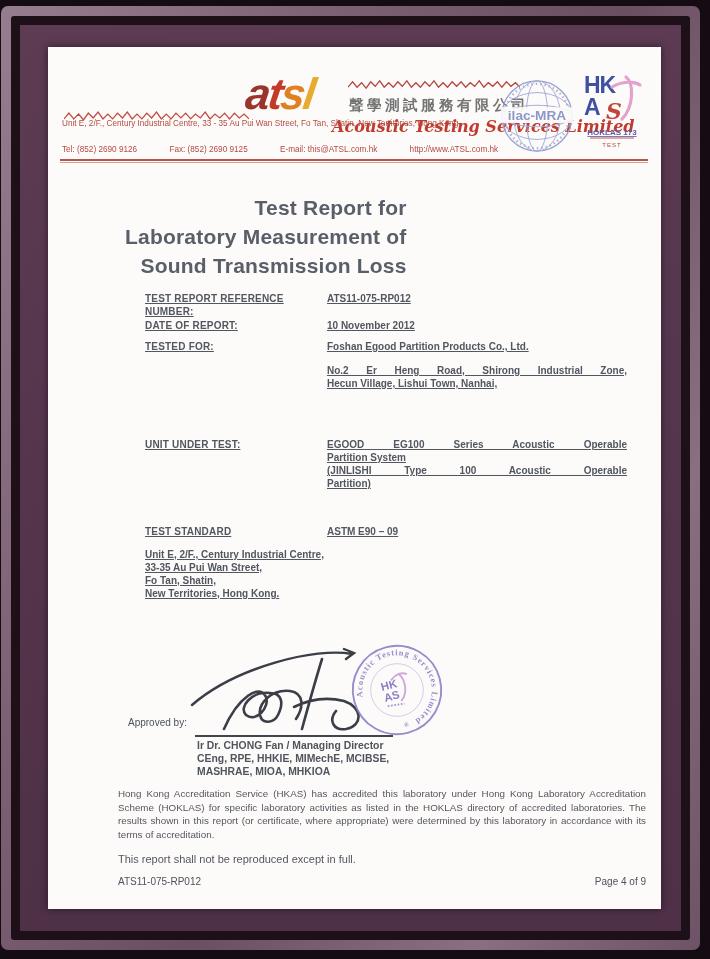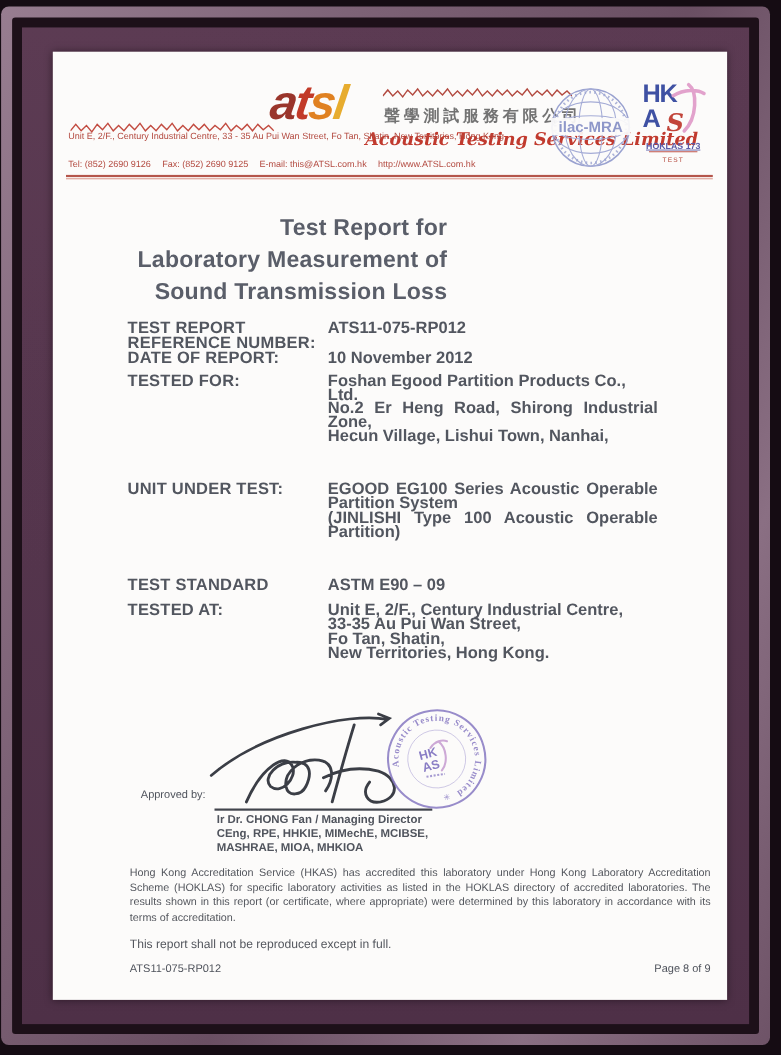--- a/index.html
+++ b/index.html
@@ -20,31 +20,31 @@
   .zig{position:absolute;}
   .logo-atsl{position:absolute;left:198px;top:22px;font-size:44px;font-weight:800;
     font-style:italic;transform:skewX(-8deg);letter-spacing:-2px;line-height:50px;}
   .lg0{color:#9a352b}.lg1{color:#c23a28}.lg2{color:#e08121}.lg3{color:#e7ac2e}
   .co-zh{position:absolute;left:301px;top:49px;font-size:14.5px;font-weight:bold;
     color:#737373;letter-spacing:3.5px;white-space:nowrap;}
   .co-en{position:absolute;left:284px;top:70px;font-family:"DejaVu Serif",serif;
     font-style:italic;font-weight:bold;font-size:16px;color:#c13a2e;white-space:nowrap;}
   .addr{position:absolute;left:14px;color:#b34a40;font-size:8.2px;white-space:nowrap;}
   .addr1{top:72px;}.addr2{top:98px;}
-  .addr2 span{margin-right:8px;}
+  .addr2 span{margin-right:30px;}
   .sep{position:absolute;left:12px;top:112px;width:588px;border-top:2px solid #b5564c;
     border-bottom:1px solid #dd9c92;height:1px;}
   .ilac{position:absolute;left:450px;top:30px;}
   .hkas{position:absolute;left:534px;top:26px;}
   
   .title{position:absolute;left:77px;top:146px;font-size:21px;font-weight:bold;
     color:#5a5e69;line-height:29px;letter-spacing:.2px;text-align:right;}
   
-  .frow{position:absolute;left:68px;display:flex;font-size:15px;font-weight:bold;
-    line-height:13px;color:#52565f;}
+  .frow{position:absolute;left:97px;display:flex;font-size:10px;font-weight:bold;
+    line-height:13px;color:#52565f;text-decoration:underline;}
   .flabel{width:182px;flex:none;letter-spacing:.2px;}
   .fval{width:300px;}
   .jl{text-align:justify;text-align-last:justify;}
   
   .approved{position:absolute;left:80px;top:670px;font-size:10px;color:#4e525b;}
   .sig-svg{position:absolute;left:138px;top:594px;}
   .sig-line{position:absolute;left:147px;top:688px;width:198px;border-top:2px solid #42454d;}
   .nameblk{position:absolute;left:149px;top:692px;font-size:10.4px;font-weight:bold;
     line-height:13.2px;color:#50545d;}
   .stamp{position:absolute;left:302px;top:596px;transform:rotate(-15deg);opacity:.88;}
@@ -139,21 +139,20 @@
         <div>Partition System</div>
         <div class="jl">(JINLISHI Type 100 Acoustic Operable</div>
         <div>Partition)</div>
       </div>
     </div>
     <div class="frow" style="top:478px">
       <div class="flabel">TEST STANDARD</div>
       <div class="fval">ASTM E90 – 09</div>
     </div>
     <div class="frow" style="top:501px">
-      <div class="flabel">TESTED AT:</div>
       <div class="fval">
         <div>Unit E, 2/F., Century Industrial Centre,</div>
         <div>33-35 Au Pui Wan Street,</div>
         <div>Fo Tan, Shatin,</div>
         <div>New Territories, Hong Kong.</div>
       </div>
     </div>
 
     <div class="approved">Approved by:</div>
 
@@ -186,17 +185,17 @@
     <div class="nameblk">
       <div>Ir Dr. CHONG Fan / Managing Director</div>
       <div>CEng, RPE, HHKIE, MIMechE, MCIBSE,</div>
       <div>MASHRAE, MIOA, MHKIOA</div>
     </div>
 
     <div class="accred">Hong Kong Accreditation Service (HKAS) has accredited this laboratory under Hong Kong Laboratory Accreditation Scheme (HOKLAS) for specific laboratory activities as listed in the HOKLAS directory of accredited laboratories. The results shown in this report (or certificate, where appropriate) were determined by this laboratory in accordance with its terms of accreditation.</div>
     <div class="note">This report shall not be reproduced except in full.</div>
     <div class="botrow">
       <span>ATS11-075-RP012</span>
-      <span>Page 8 of 9</span>
+      <span>Page 4 of 9</span>
     </div>
 
   </div>
 </div>
 
 </body></html>

